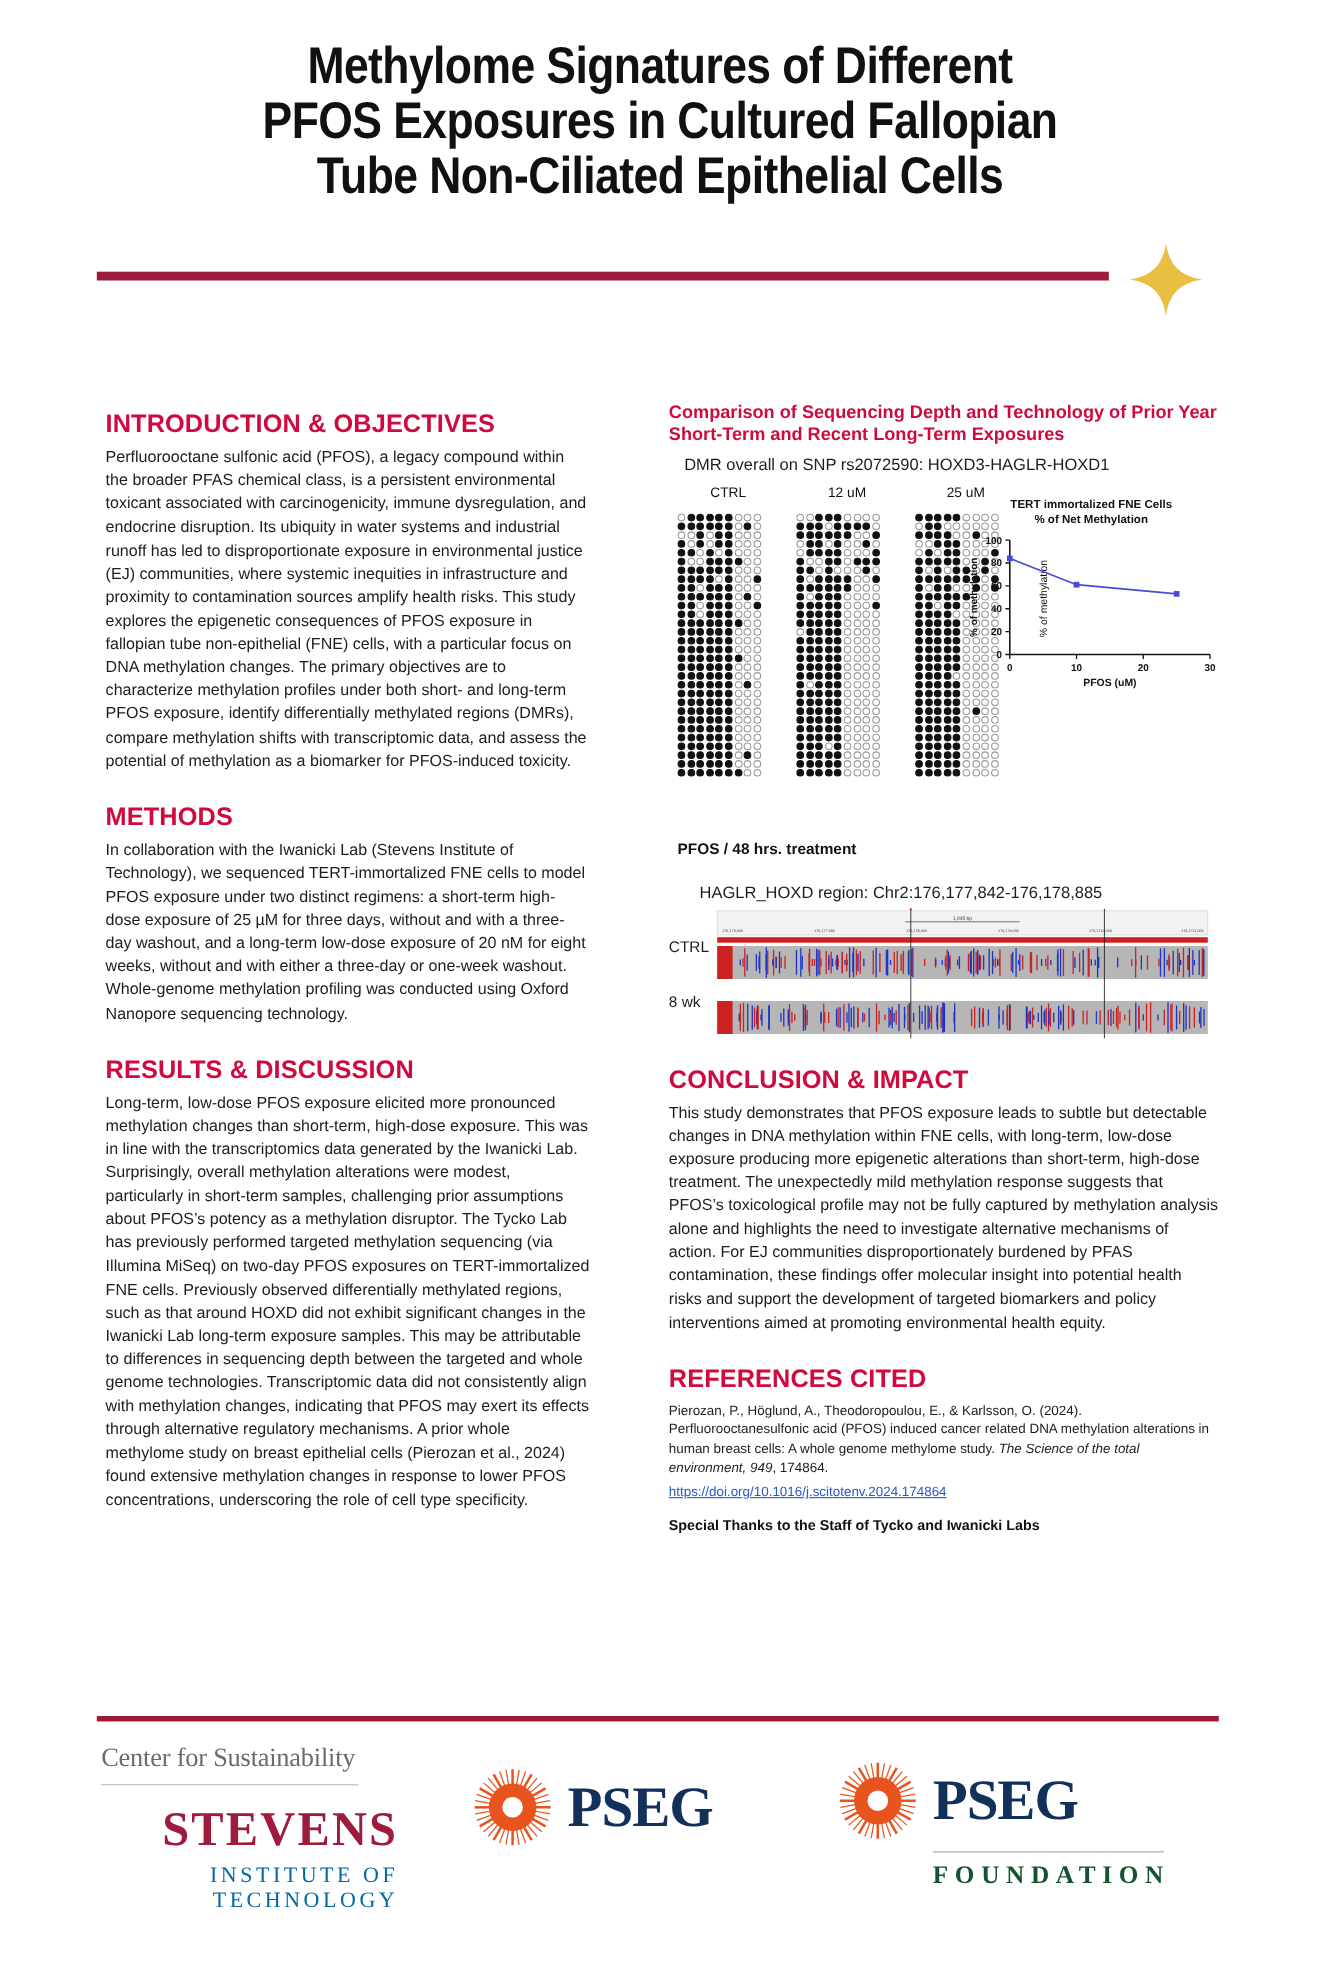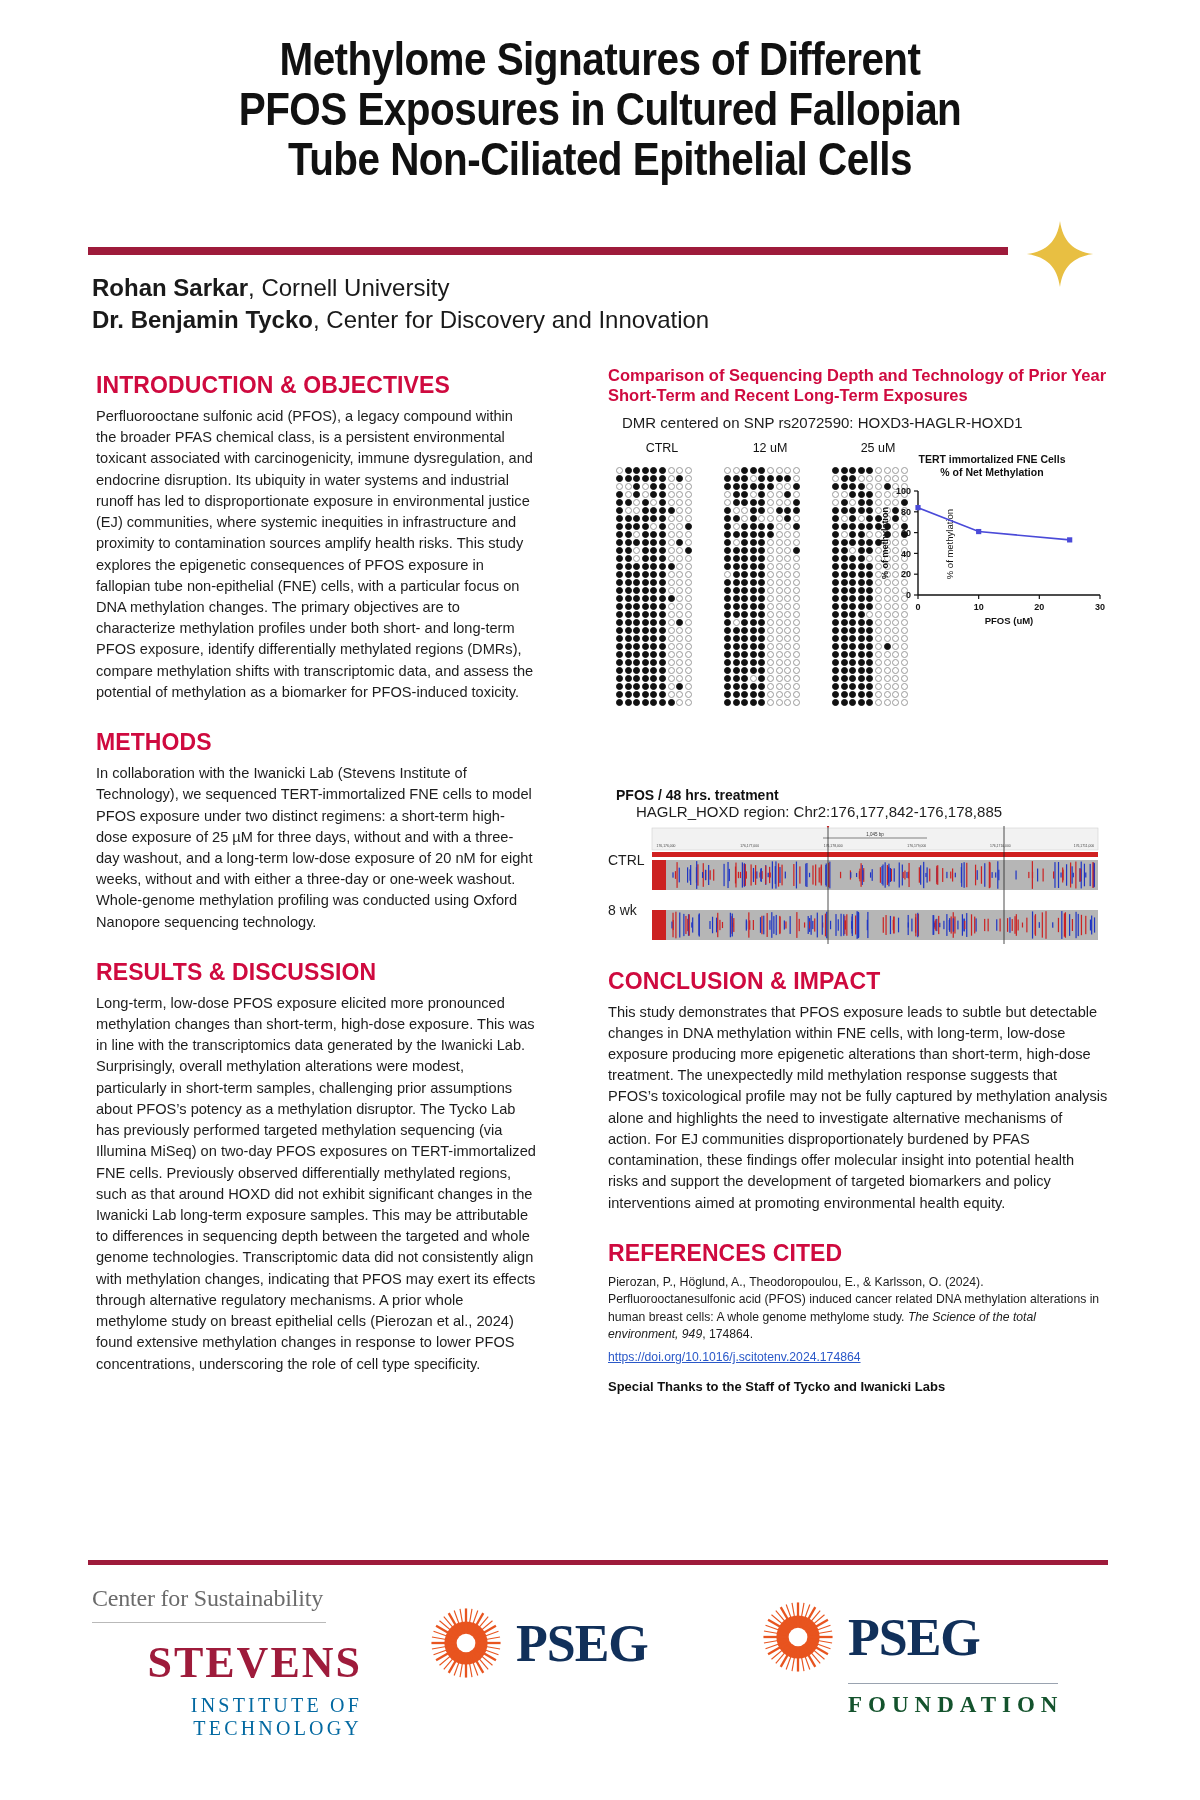--- a/index.html
+++ b/index.html
@@ -78,21 +78,21 @@
     font-size:12.5px;color:#111;
   }
   .beadgrid{width:92px;}
   .beadrow{height:8px;line-height:8px;font-size:0;white-space:nowrap;}
   .bd{display:inline-block;width:7px;height:7px;border-radius:50%;margin-right:1.6px;
       box-sizing:border-box;}
   .bd.on{background:#111;border:1px solid #111;}
   .bd.off{background:#ffffff;border:1px solid #9a9a9a;}
 
   .pfos-caption{
-    position:absolute;left:8px;top:348px;font-weight:bold;font-size:14px;color:#111;
+    position:absolute;left:8px;top:324px;font-weight:bold;font-size:14px;color:#111;
   }
 
   
   .inset{position:absolute;left:268px;top:14px;width:232px;height:180px;}
   .inset-title{
     text-align:center;font-weight:bold;font-size:10.5px;line-height:1.25;color:#111;
     margin-bottom:4px;white-space:pre-line;
   }
 
   
@@ -147,44 +147,36 @@
 Tube         Non-Ciliated Epithelial Cells</div>
   </div>
 
   <div class="divider-row">
     <div class="divider-bar"></div>
     <svg class="sparkle" viewBox="0 0 100 100">
       <path d="M50 4 C54 32 68 46 96 50 C68 54 54 68 50 96 C46 68 32 54 4 50 C32 46 46 32 50 4 Z" fill="#e8bf42"></path>
     </svg>
   </div>
 
-  <div class="authors">
-    <div class="author-line">
-      <b>Rohan Sarkar</b><span>, Cornell University</span>
-    </div>
-    <div class="author-line">
-      <b>Dr. Benjamin Tycko</b><span>, Center for Discovery and Innovation</span>
-    </div>
-  </div>
 
   <div class="col-left">
     <h2 class="section">INTRODUCTION &amp; OBJECTIVES</h2>
     <p class="body-text">Perfluorooctane sulfonic acid (PFOS), a legacy compound within the broader PFAS chemical class, is a persistent environmental toxicant associated with carcinogenicity, immune dysregulation, and endocrine disruption. Its ubiquity in water systems and industrial runoff has led to disproportionate exposure in environmental justice (EJ) communities, where systemic inequities in infrastructure and proximity to contamination sources amplify health risks. This study explores the epigenetic consequences of PFOS exposure in fallopian tube non-epithelial (FNE) cells, with a particular focus on DNA methylation changes. The primary objectives are to characterize methylation profiles under both short- and long-term PFOS exposure, identify differentially methylated regions (DMRs), compare methylation shifts with transcriptomic data, and assess the potential of methylation as a biomarker for PFOS-induced toxicity.</p>
 
     <h2 class="section">METHODS</h2>
     <p class="body-text">In collaboration with the Iwanicki Lab (Stevens Institute of Technology), we sequenced TERT-immortalized FNE cells to model PFOS exposure under two distinct regimens: a short-term high-dose exposure of 25 µM for three days, without and with a three-day washout, and a long-term low-dose exposure of 20 nM for eight weeks, without and with either a three-day or one-week washout. Whole-genome methylation profiling was conducted using Oxford Nanopore sequencing technology.</p>
 
     <h2 class="section">RESULTS &amp; DISCUSSION</h2>
     <p class="body-text">Long-term, low-dose PFOS exposure elicited more pronounced methylation changes than short-term, high-dose exposure. This was in line with the transcriptomics data generated by the Iwanicki Lab. Surprisingly, overall methylation alterations were modest, particularly in short-term samples, challenging prior assumptions about PFOS’s potency as a methylation disruptor. The Tycko Lab has previously performed targeted methylation sequencing (via Illumina MiSeq) on two-day PFOS exposures on TERT-immortalized FNE cells. Previously observed differentially methylated regions, such as that around HOXD did not exhibit significant changes in the Iwanicki Lab long-term exposure samples. This may be attributable to differences in sequencing depth between the targeted and whole genome technologies. Transcriptomic data did not consistently align with methylation changes, indicating that PFOS may exert its effects through alternative regulatory mechanisms. A prior whole methylome study on breast epithelial cells (Pierozan et al., 2024) found extensive methylation changes in response to lower PFOS concentrations, underscoring the role of cell type specificity.</p>
   </div>
 
   <div class="col-right">
 
     <div class="fig-title">Comparison of Sequencing Depth and Technology of Prior Year Short-Term and Recent Long-Term Exposures</div>
-    <div class="fig-sub">DMR centered on SNP rs2072590: HOXD3-HAGLR-HOXD1</div>
+    <div class="fig-sub">DMR overall on SNP rs2072590: HOXD3-HAGLR-HOXD1</div>
 
     <div class="dmr-wrap">
 
       <div class="bead-col" id="beadcol0" style="left:8px;">
         <div class="bead-head" style="top:-26px;">CTRL</div>
         <div class="beadgrid">
             <div class="beadrow"><span class="bd off"></span><span class="bd on"></span><span class="bd on"></span><span class="bd on"></span><span class="bd on"></span><span class="bd on"></span><span class="bd off"></span><span class="bd off"></span><span class="bd off"></span></div>
             <div class="beadrow"><span class="bd on"></span><span class="bd on"></span><span class="bd on"></span><span class="bd on"></span><span class="bd on"></span><span class="bd on"></span><span class="bd off"></span><span class="bd on"></span><span class="bd off"></span></div>
             <div class="beadrow"><span class="bd off"></span><span class="bd off"></span><span class="bd on"></span><span class="bd off"></span><span class="bd on"></span><span class="bd on"></span><span class="bd off"></span><span class="bd off"></span><span class="bd off"></span></div>
             <div class="beadrow"><span class="bd on"></span><span class="bd off"></span><span class="bd on"></span><span class="bd off"></span><span class="bd on"></span><span class="bd on"></span><span class="bd off"></span><span class="bd off"></span><span class="bd off"></span></div>

